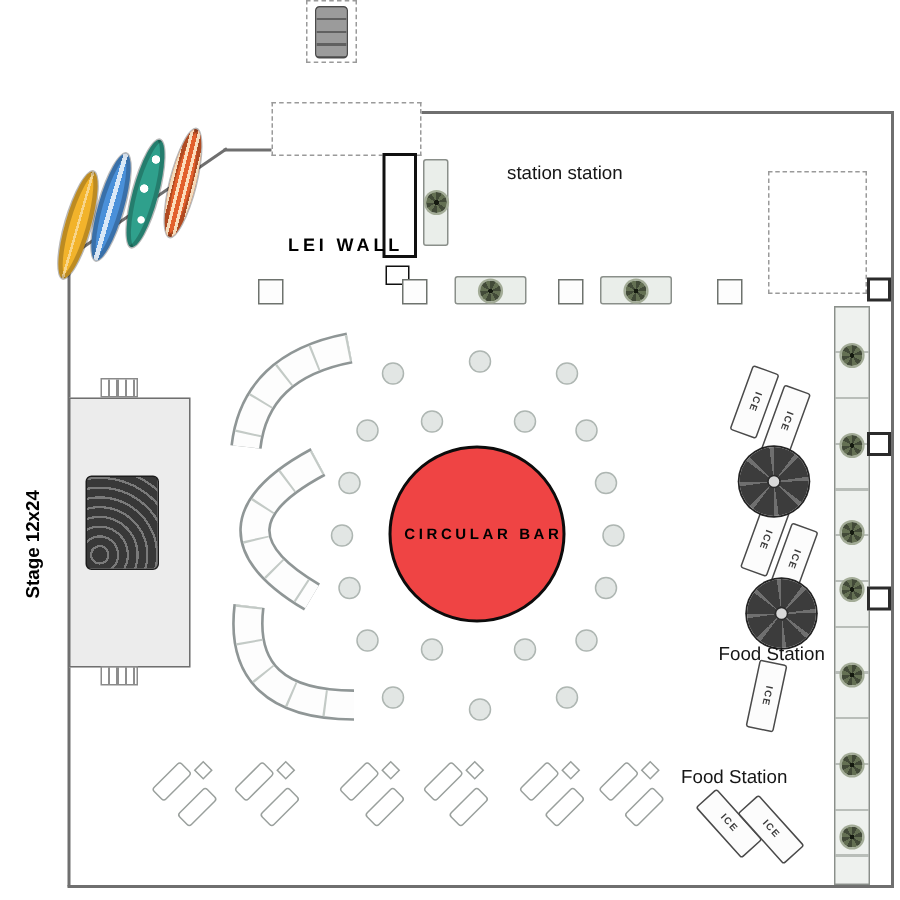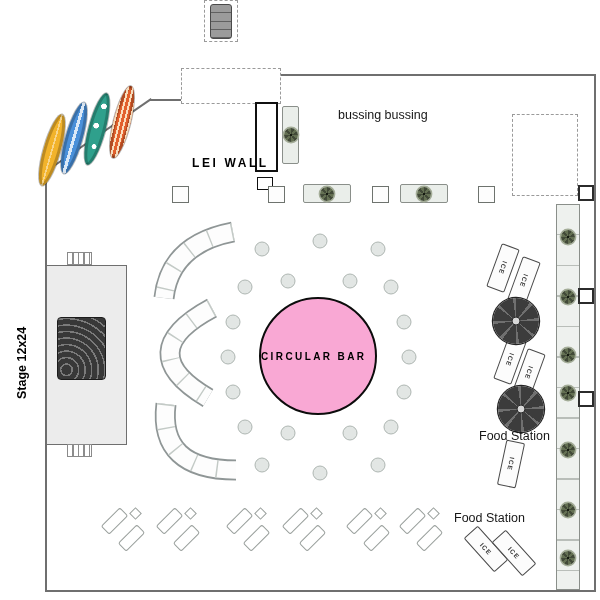--- a/index.html
+++ b/index.html
@@ -15,22 +15,22 @@
   .stencil{font-weight:bold;font-size:12px;letter-spacing:2.6px;color:#000}
   #lei-wall{left:255px;top:102px;width:23px;height:70px;background:#fff;border:2.2px solid #101010}
   #lei-marker{left:257px;top:177px;width:16px;height:13px;background:#fff;border:1.8px solid #101010}
   #stage{left:46px;top:265px;width:81px;height:180px;background:#ececec;border:1.6px solid #6f6f6f}
   #stage-prop{left:57px;top:317px;width:49px;height:63px;border:1.5px solid #1c1c1c;border-radius:4px;
         background:repeating-radial-gradient(circle at 18% 85%,#383838 0 5px,#7a7a7a 5px 6.5px)}
   .ladder{left:67px;width:25px;height:13px;border:1.5px solid #8a8a8a;
         background:repeating-linear-gradient(90deg,#fff 0 4px,#8d8d8d 4px 5.5px)}
   #stage-label{left:12px;top:295px;height:135px;width:20px;display:flex;align-items:center;justify-content:center;
         writing-mode:vertical-rl;transform:rotate(180deg);font-weight:bold;font-size:12.5px;color:#000;white-space:nowrap}
-  #bar{left:259px;top:297px;width:118px;height:118px;border-radius:50%;border:2.6px solid #0c0c0c;background:#f9a8d4;
-        display:flex;align-items:center;justify-content:flex-start;z-index:3}
+  #bar{left:259px;top:297px;width:118px;height:118px;border-radius:50%;border:2.6px solid #0c0c0c;background:#ef4444;
+        display:flex;align-items:center;justify-content:flex-end;z-index:3}
   #bar span{font-weight:bold;font-size:10px;letter-spacing:2.4px;white-space:nowrap;color:#000}
   #buffet-strip{left:556px;top:204px;width:24px;height:386px;border:1.6px solid #8a8f8a;
         background:repeating-linear-gradient(180deg,#eef1ee 0 29px,#b9beb9 29px 30.5px)}
   #serp{left:0;top:0;pointer-events:none}
   .so{fill:none;stroke:#8f9696;stroke-width:21}
   .sf{fill:none;stroke:#fdfdfd;stroke-width:17.5}
   .sd{fill:none;stroke:#c3cac6;stroke-width:17.5;stroke-dasharray:1.4 22}
   .cocktail{width:15px;height:15px;border-radius:50%;background:#e2e6e4;border:1.2px solid #aeb6b2;transform:translate(-50%,-50%)}
   .flower{width:14px;height:14px;border-radius:50%;transform:translate(-50%,-50%);z-index:2;
         background:radial-gradient(circle,#151a10 0 1.5px,rgba(0,0,0,0) 1.5px),
@@ -110,21 +110,21 @@
       <path class="sd" d="M 212 308 Q 130 352 208 398"></path>
     </g>
     <g>
       <path class="so" d="M 166 404 Q 158 470 236 470"></path>
       <path class="sf" d="M 166 404 Q 158 470 236 470"></path>
       <path class="sd" d="M 166 404 Q 158 470 236 470"></path>
     </g>
   </svg>
 
   <div class="lbl stencil" style="left:192px;top:156px">LEI WALL</div>
-  <div class="lbl" style="left:338px;top:108px">bussing bussing</div>
+  <div class="lbl" style="left:338px;top:108px">station station</div>
   <div class="lbl" style="left:479px;top:429px">Food Station</div>
   <div class="lbl" style="left:454px;top:511px">Food Station</div>
 
 <div class="cocktail" style="left: 262px; top: 249px;"></div>
     <div class="cocktail" style="left: 320px; top: 241px;"></div>
     <div class="cocktail" style="left: 378px; top: 249px;"></div>
     <div class="cocktail" style="left: 288px; top: 281px;"></div>
     <div class="cocktail" style="left: 350px; top: 281px;"></div>
     <div class="cocktail" style="left: 245px; top: 287px;"></div>
     <div class="cocktail" style="left: 391px; top: 287px;"></div>

